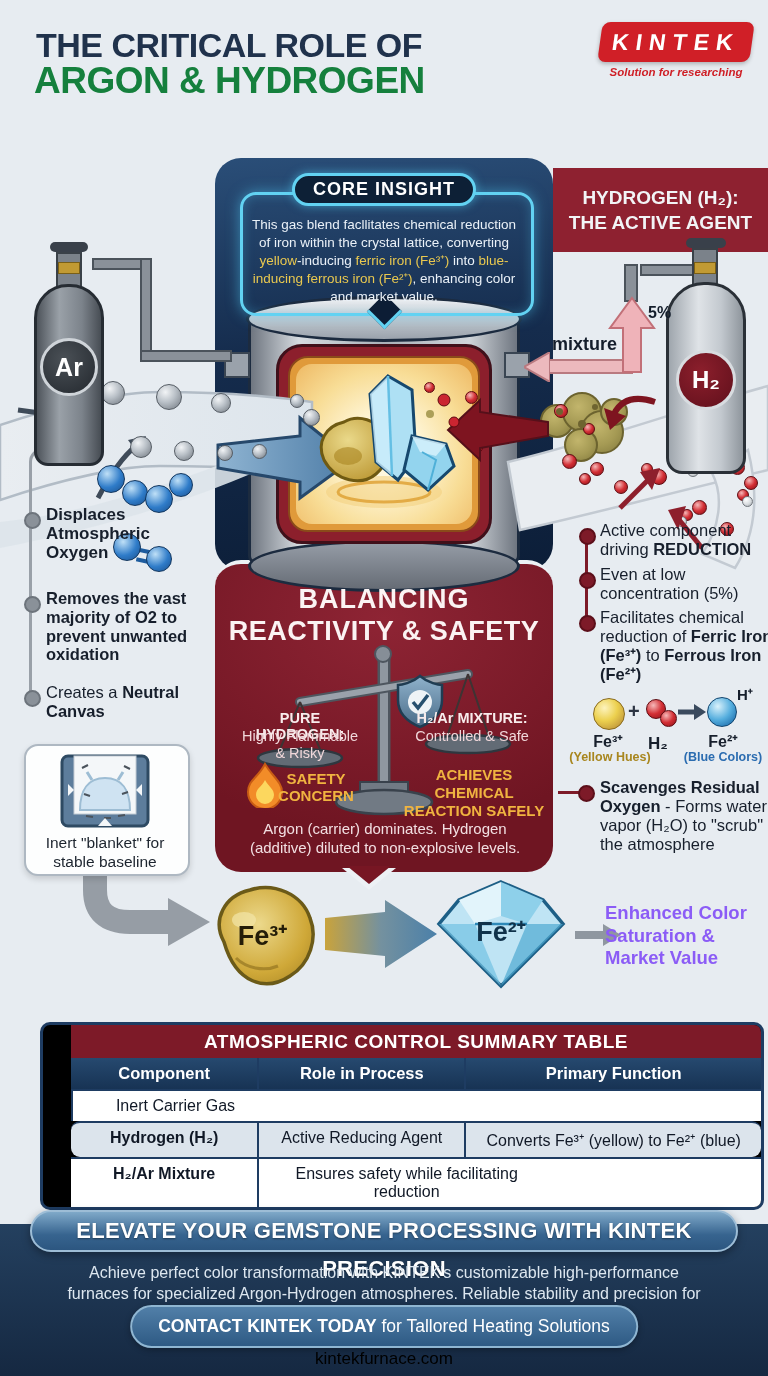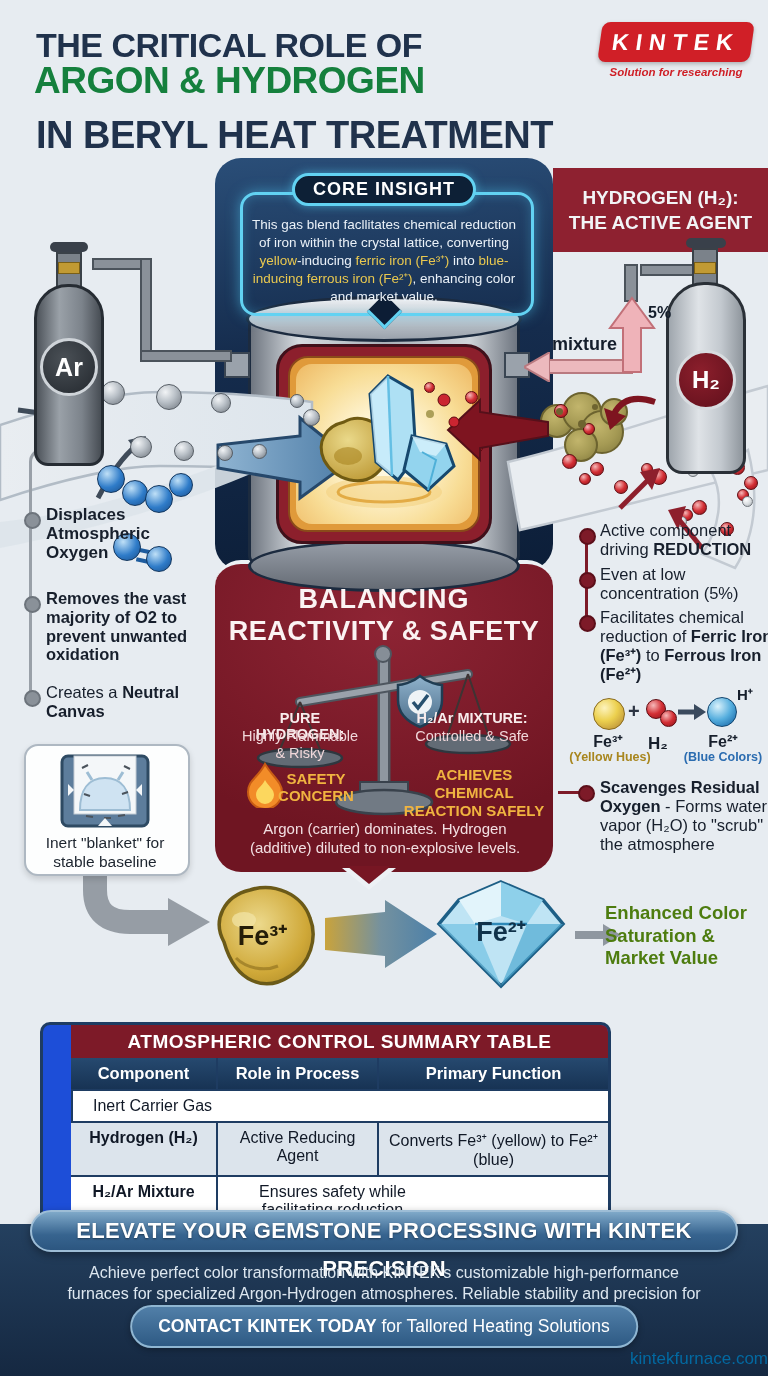--- a/index.html
+++ b/index.html
@@ -87,52 +87,51 @@
     border-top-left-radius:14px;z-index:6;}
   .conn-r{left:585px;top:535px;width:3px;height:88px;background:#7d1a28;z-index:6;}
   
   .card{left:24px;top:744px;width:162px;height:128px;background:#fdfefe;border:2.5px solid #aeb8c2;
     border-radius:14px;box-shadow:0 3px 6px rgba(0,0,0,.15);z-index:8;}
   .card-cap{left:30px;top:834px;width:150px;text-align:center;font-size:15.5px;color:#1c242e;line-height:1.2;z-index:9;}
   
   .bal-t{z-index:8;text-align:center;}
   .gold{color:#f0b440;font-weight:bold;}
   
-  .tbl{position:absolute;left:40px;top:1022px;width:571px;border:3px solid #1e3c62;border-radius:10px;
-    overflow:hidden;background:#1d4ed8;z-index:8;box-sizing:border-box;padding-left:28px;}
+  .tbl{position:absolute;left:40px;top:1022px;width:724px;border:3px solid #1e3c62;border-radius:10px;
+    overflow:hidden;background:#000000;z-index:8;box-sizing:border-box;padding-left:28px;}
   .tbl-title{height:33px;background:#7d1a28;color:#fff;font-weight:bold;font-size:19px;text-align:center;
     line-height:33px;letter-spacing:.5px;}
   .tbl-head{display:flex;background:linear-gradient(180deg,#26496f,#173354);color:#fff;font-weight:bold;font-size:16.5px;}
   .tbl-row{display:flex;font-size:16px;color:#101826;border-top:2px solid #1e3c62;background:#fff;}
-  .tbl-row.alt{background:#dce4ec;}
+  .tbl-row.alt{background:#dce4ec;border-radius:9px;}
   .tc{padding:6px 4px;text-align:center;box-sizing:border-box;}
   .c1{width:27%;} .c2{width:30%;border-left:2px solid #1e3c62;} .c3{width:43%;border-left:2px solid #1e3c62;}
   .tbl-row .c1{font-weight:bold;}
   
   .cta-bg{left:0;top:1224px;width:768px;height:152px;background:linear-gradient(180deg,#24405f,#152841);z-index:7;}
   .cta-pill{left:30px;top:1210px;width:708px;height:42px;border-radius:22px;z-index:8;box-sizing:border-box;
     background:linear-gradient(180deg,#7fa9c9,#37648f 60%,#2c5680);border:2px solid #9dbdd6;
     box-shadow:0 3px 8px rgba(0,0,0,.35);color:#fff;font-weight:bold;font-size:22px;text-align:center;
     line-height:38px;letter-spacing:.3px;text-shadow:0 1px 2px rgba(0,0,0,.4);}
   .cta-body{left:58px;top:1262px;width:652px;text-align:center;font-size:16px;line-height:1.32;color:#dde7f0;z-index:8;}
   .cta-btn{left:384px;top:1305px;transform:translateX(-50%);padding:9px 26px;border-radius:22px;z-index:8;
     background:linear-gradient(180deg,#517fa8,#2e5a84);border:2px solid #8fb6d2;color:#fff;font-size:17.5px;
     white-space:nowrap;box-shadow:0 2px 6px rgba(0,0,0,.3);}
-  .cta-web{left:0;top:1349px;width:768px;text-align:right;color:#0369a1;font-size:17px;z-index:8;}
+  .cta-web{left:0;top:1349px;width:768px;text-align:center;color:#000000;font-size:17px;z-index:8;}
   .lbl{z-index:9;font-weight:bold;color:#141e2c;}
   svg{display:block;}
 </style>
 </head>
 <body>
 
 <div id="canvas">
 
   <div class="abs t1">THE CRITICAL ROLE OF</div>
   <div class="abs t2">ARGON &amp; HYDROGEN</div>
-  <div class="abs t3">IN BERYL HEAT TREATMENT</div>
   <div class="abs logo-box">KINTEK</div>
   <div class="abs logo-tag">Solution for researching</div>
 
   <div class="abs ban ban-r">
       <span>HYDROGEN (H₂): THE ACTIVE AGENT</span>
     </div>
 
   <div class="abs navy-panel"></div>
   <div class="abs red-panel"></div>
   <div class="abs vtri-w"></div>
@@ -367,21 +366,21 @@
     <polygon points="66,6 108,24 92,48 66,40" fill="#8ed0ea"></polygon>
     <polygon points="4,48 40,48 66,110" fill="#72c2e2" opacity=".7"></polygon>
     <polygon points="128,48 92,48 66,110" fill="#4fa9d2" opacity=".7"></polygon>
     <line x1="40" y1="48" x2="92" y2="48" stroke="#2e89b8" stroke-width="2.5"></line>
   </svg>
   <div class="abs" style="left:455px;top:912px;width:92px;text-align:center;font-size:27px;font-weight:bold;color:#10324a;z-index:8;">Fe²⁺</div>
   <svg class="abs" style="left:575px;top:922px;z-index:6;" width="46" height="26" viewBox="0 0 46 26">
     <line x1="0" y1="13" x2="30" y2="13" stroke="#8f97a0" stroke-width="8"></line>
     <polygon points="28,2 46,13 28,24" fill="#8f97a0"></polygon>
   </svg>
-  <div class="abs" style="left:605px;top:902px;width:162px;font-size:18.5px;font-weight:bold;color:#4d7c0f;line-height:1.22;z-index:8;">Enhanced Color Saturation &amp; Market Value</div>
+  <div class="abs" style="left:605px;top:902px;width:162px;font-size:18.5px;font-weight:bold;color:#8b5cf6;line-height:1.22;z-index:8;">Enhanced Color Saturation &amp; Market Value</div>
 
   <div class="tbl">
     <div class="tbl-title">ATMOSPHERIC CONTROL SUMMARY TABLE</div>
     <div class="tbl-head">
       <div class="tc c1">Component</div>
       <div class="tc c2">Role in Process</div>
       <div class="tc c3">Primary Function</div>
     </div>
     <div class="tbl-row">
       <div class="tc c2">Inert Carrier Gas</div>

